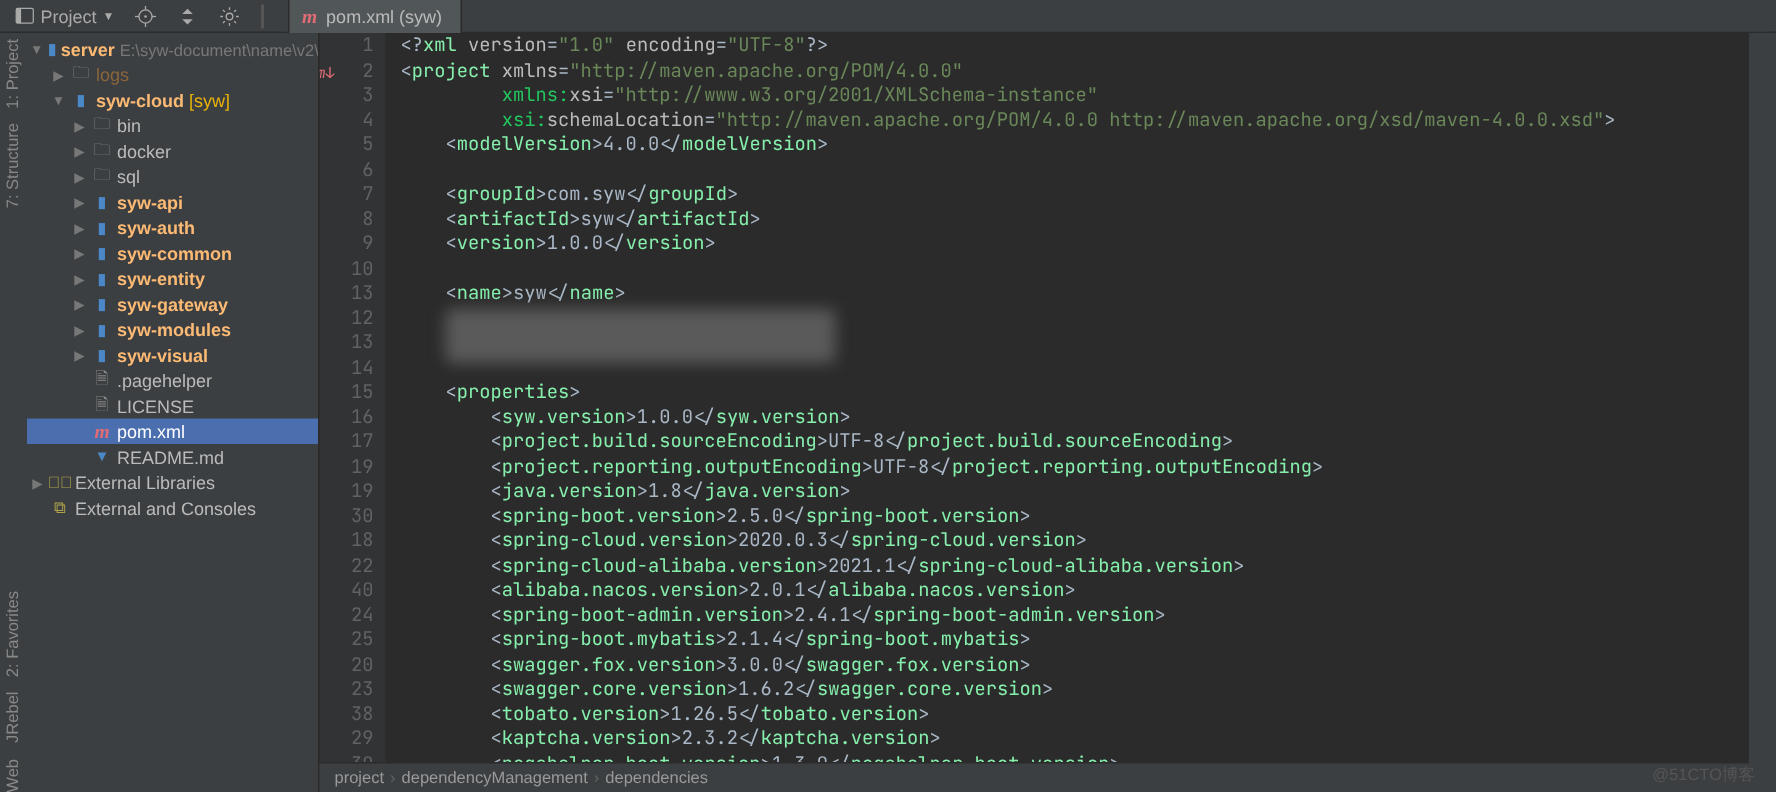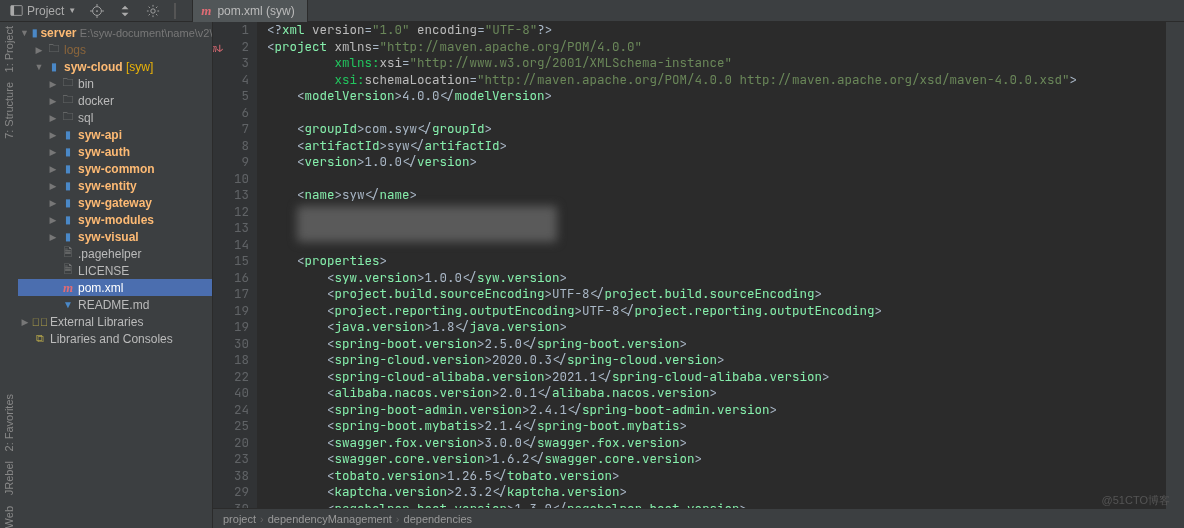--- a/index.html
+++ b/index.html
@@ -70,21 +70,21 @@
   .t-punc { color:#a9b7c6; }
   .t-attr { color:#bbb; }
   .t-ns { color:#22c55e; }
   .t-str { color:#6a8759; }
   .t-eq { color:#a9b7c6; }
   .t-val { color:#a9b7c6; }
   .sel-pink { color:#86efac; }
   .blur-block { display:inline-block; height:36px; width:260px; background:#5a5a5a; filter:blur(5px); border-radius:4px; margin-top:2px; }
   .breadcrumb { height:20px; background:#3c3f41; border-top:1px solid #2b2b2b; display:flex; align-items:center; gap:4px; padding:0 10px; color:#999; font-size:11px; }
   .breadcrumb .sep { color:#666; }
-  .watermark { position:absolute; right:14px; bottom:20px; color:#555; font-size:11px; }
+  .watermark { position:absolute; right:14px; bottom:4px; color:#555; font-size:11px; }
 </style>
 </head>
 <body>
 
 <div class="toolbar">
   <div class="tb-btn">
     <svg width="13" height="13" viewBox="0 0 16 16">
         <rect x="1" y="2" width="14" height="12" rx="1" fill="none" stroke="#aaa" stroke-width="1"></rect>
         <rect x="1" y="2" width="4" height="12" fill="#aaa"></rect>
       </svg>
@@ -231,21 +231,21 @@
           <span class="row-text">README.md</span>
         </div>
         <div class="tree-row" style="padding-left: 2px;">
           <span class="arrow closed"></span>
           <span class="ficon ic-libs">�⃞</span>
           <span class="row-text">External Libraries</span>
         </div>
         <div class="tree-row" style="padding-left: 2px;">
           <span class="arrow none"></span>
           <span class="ficon ic-libs">⧉</span>
-          <span class="row-text">Libraries and Consoles</span>
+          <span class="row-text">External and Consoles</span>
         </div>
       </div>
   </div>
 
   <div class="editor">
     <div class="code-area">
       <div class="gutter" id="gutter">
           <div class="ln">1</div>
           <div class="ln ln2"><span class="mini-m">m↓</span>2</div>
           <div class="ln">3</div>

